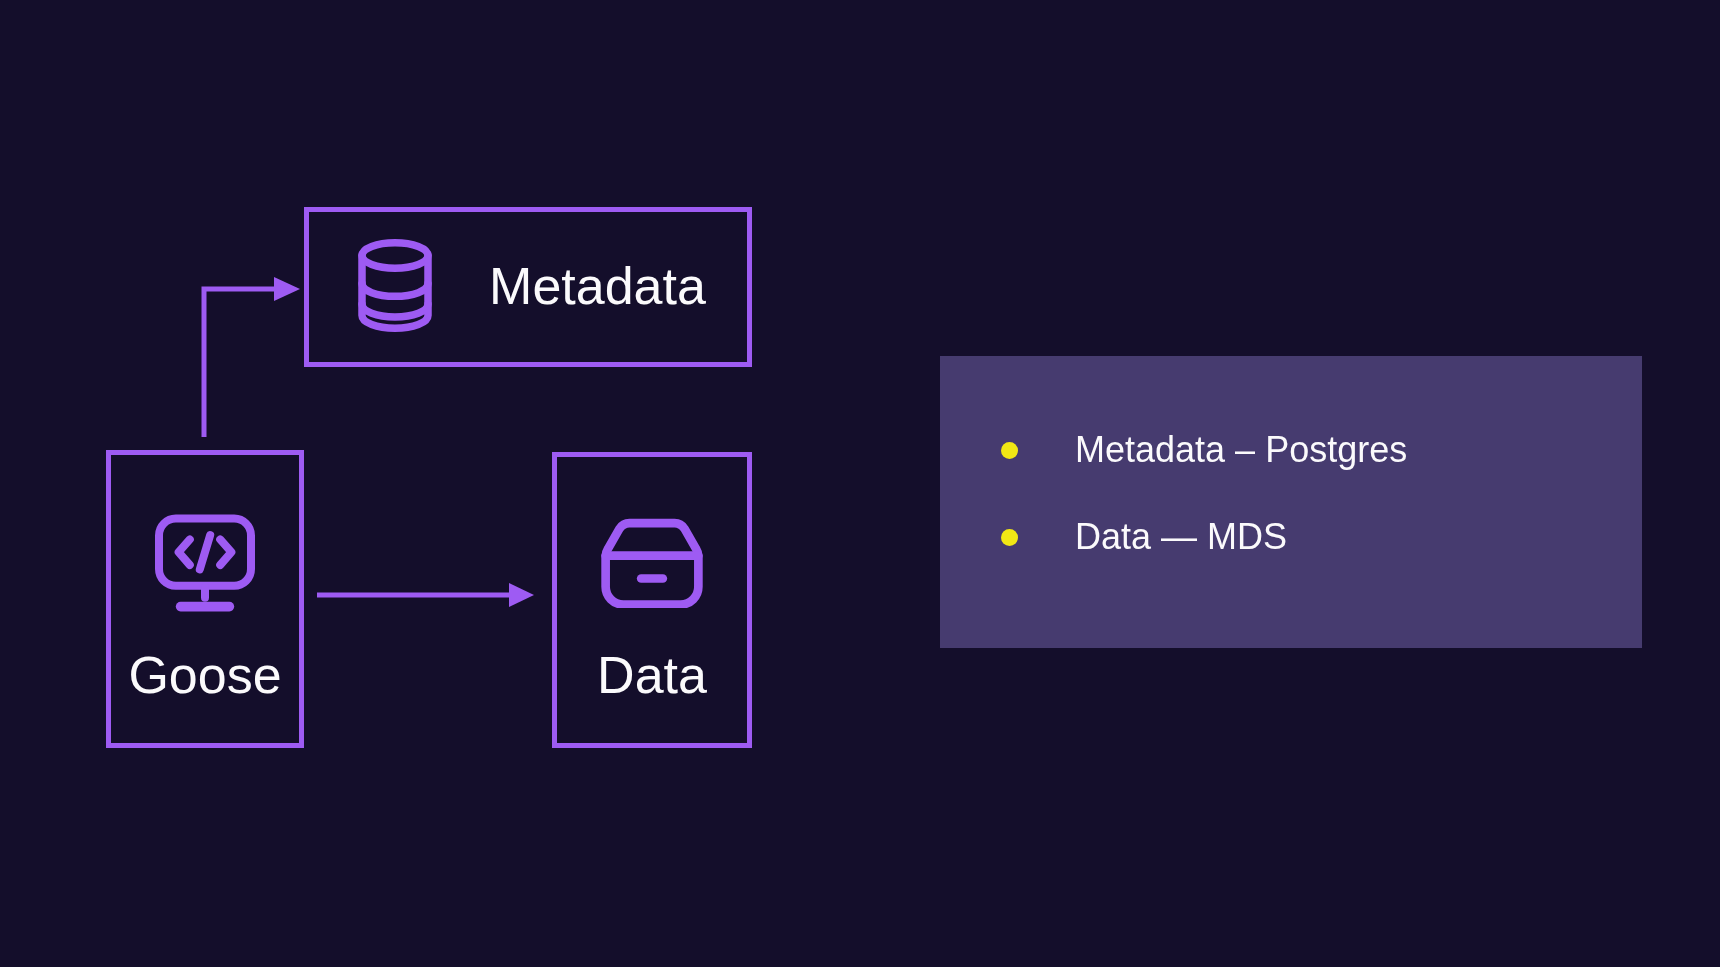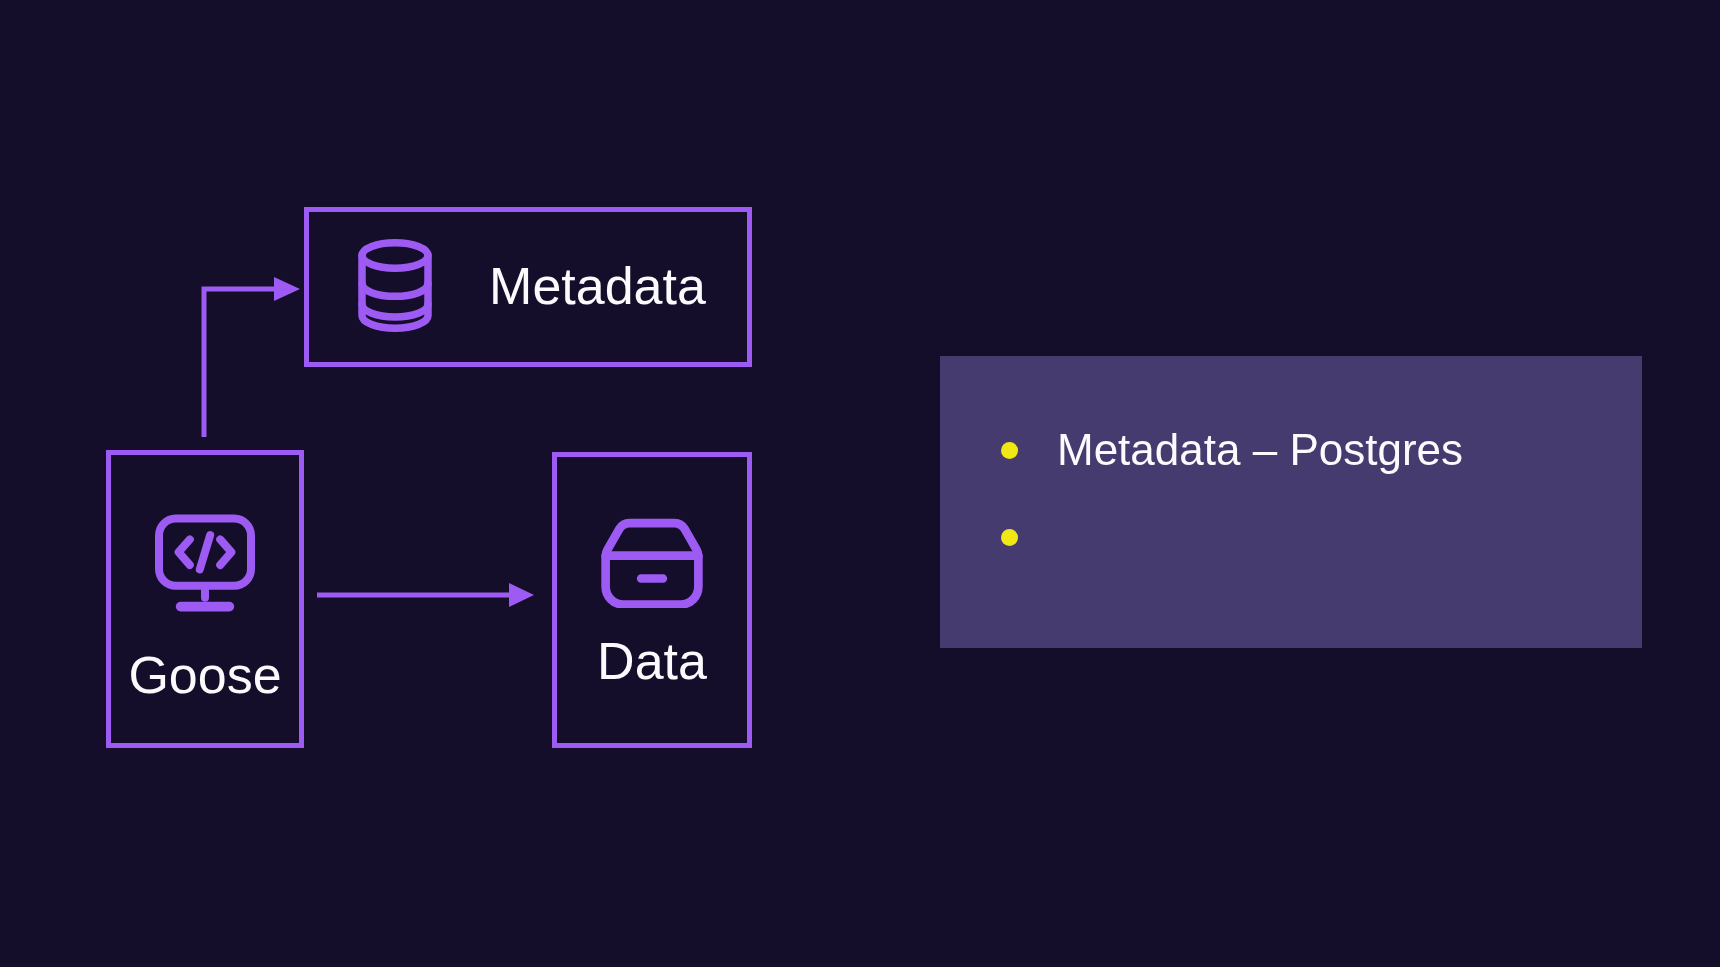--- a/index.html
+++ b/index.html
@@ -41,21 +41,21 @@
     flex-direction:column;align-items:center;
     padding-top:58px;
     gap:19px;
   }
   .node-goose .label{margin-top:14px;}
   .node-data{
     left:552px;top:452px;width:200px;height:296px;
     flex-direction:column;align-items:center;
     padding-top:60px;
   }
-  .node-data .label{margin-top:24px;}
+  .node-data .label{margin-top:38px;}
   .edges{
     position:absolute;left:0;top:0;width:1720px;height:967px;
     pointer-events:none;
   }
   .edges .shaft{stroke:var(--accent);stroke-width:5;fill:none;}
   .edges .head{fill:var(--accent);stroke:none;}
   .legend-panel{
     position:absolute;
     left:940px;top:356px;width:702px;height:292px;
     background:var(--panel-bg);
@@ -67,22 +67,23 @@
     display:flex;align-items:center;gap:39px;
     height:56px;
   }
   .legend-dot{
     width:17px;height:17px;border-radius:50%;
     background:var(--bullet);
     flex:0 0 17px;
   }
   .legend-text{
     color:var(--text);
-    font-size:44px;line-height:1;
+    font-size:36px;line-height:1;
     white-space:nowrap;
+    margin-left:18px;
   }
 </style>
 </head>
 <body>
 
 <div class="slide">
 
   <svg class="edges" viewBox="0 0 1720 967" aria-hidden="true">
     <g>
       <polyline class="shaft" points="204,437 204,289 276,289"></polyline>
@@ -125,16 +126,17 @@
     <div class="label">Data</div>
   </div>
 
   <div class="legend-panel">
     <div class="legend-row">
       <span class="legend-dot"></span>
       <span class="legend-text">Metadata – Postgres</span>
     </div>
     <div class="legend-row">
       <span class="legend-dot"></span>
+      <span class="legend-text">Data — MDS</span>
     </div>
   </div>
 
 </div>
 
 </body></html>

